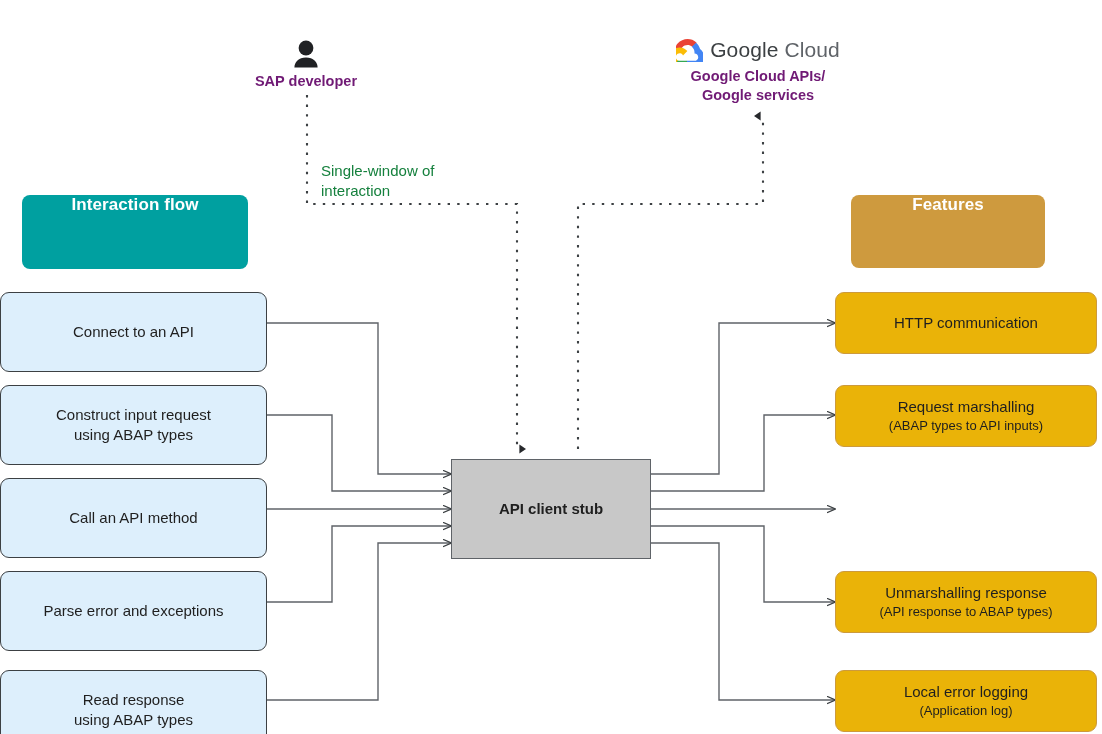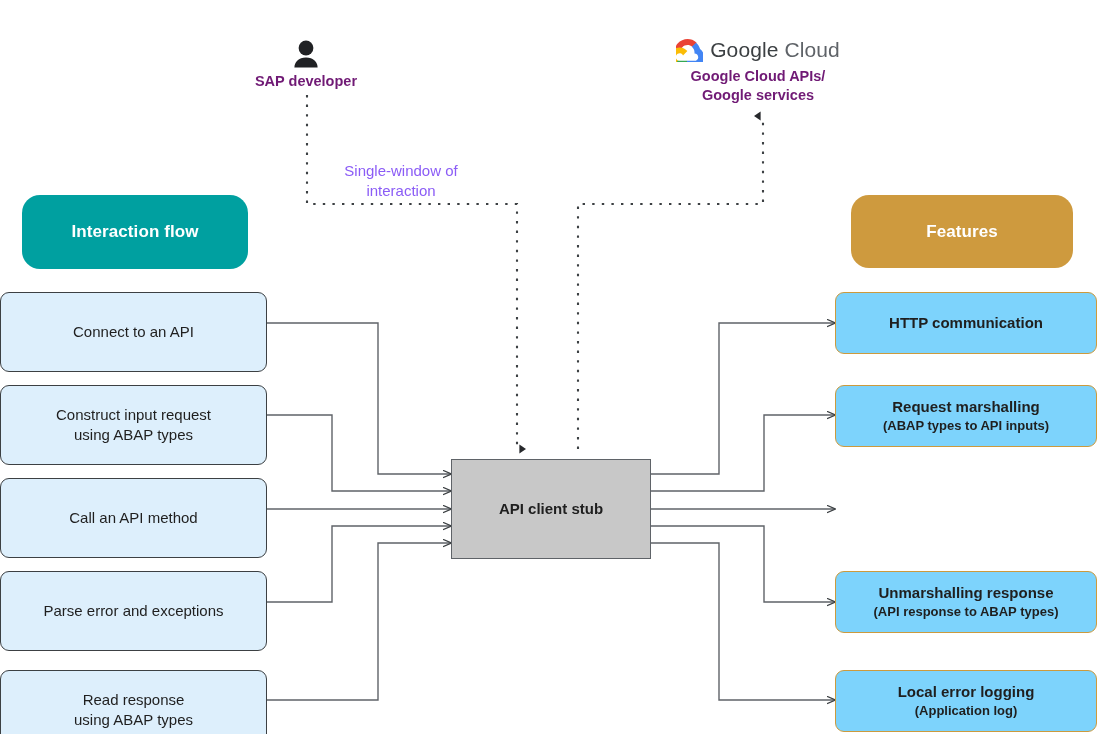--- a/index.html
+++ b/index.html
@@ -69,40 +69,39 @@
     font-family: "Liberation Sans", sans-serif;
   }
   .gcloud-word b {
     font-weight: normal;
     color: #3c4043;
   }
 
   
   .header-pill {
     position: absolute;
-    border-radius: 18px;
+    border-radius: 8px;
     display: flex;
-    align-items: center;
     justify-content: center;
     color: #ffffff;
     font-size: 17px;
     font-weight: bold;
     letter-spacing: 0.1px;
   }
   #interaction-flow-header {
     left: 22px;
     top: 195px;
     width: 226px;
     height: 74px;
     background: #00a0a0;
   }
   #features-header {
     left: 851px;
     top: 195px;
-    width: 222px;
+    width: 194px;
     height: 73px;
     background: #ce9a3e;
   }
 
   
   .node {
     position: absolute;
     border-radius: 9px;
     box-sizing: border-box;
     display: flex;
@@ -128,23 +127,22 @@
     left: 0px;
     width: 267px;
     height: 80px;
     background: #ddeffc;
     border: 1.4px solid #3c4043;
   }
   .node.right {
     left: 835px;
     width: 262px;
     height: 62px;
-    background: #7dd3fc;
+    background: #eab308;
     border: 1.4px solid #cc9a3d;
-    font-weight: bold;
   }
   .node.center {
     left: 451px;
     top: 459px;
     width: 200px;
     height: 100px;
     background: #c8c8c8;
     border: 1.4px solid #5f6368;
     border-radius: 0;
   }
@@ -152,24 +150,23 @@
     font-size: 15px;
     font-weight: bold;
   }
 
   
   #single-window-label {
     position: absolute;
     left: 321px;
     top: 161px;
     width: 160px;
-    text-align: center;
     font-size: 15px;
     line-height: 1.32;
-    color: #8b5cf6;
+    color: #15803d;
     white-space: pre-line;
   }
 </style>
 </head>
 <body>
 
 <div id="diagram-root">
 
   <svg class="svg-layer" viewBox="0 0 1102 734" xmlns="http://www.w3.org/2000/svg">
     <defs>

